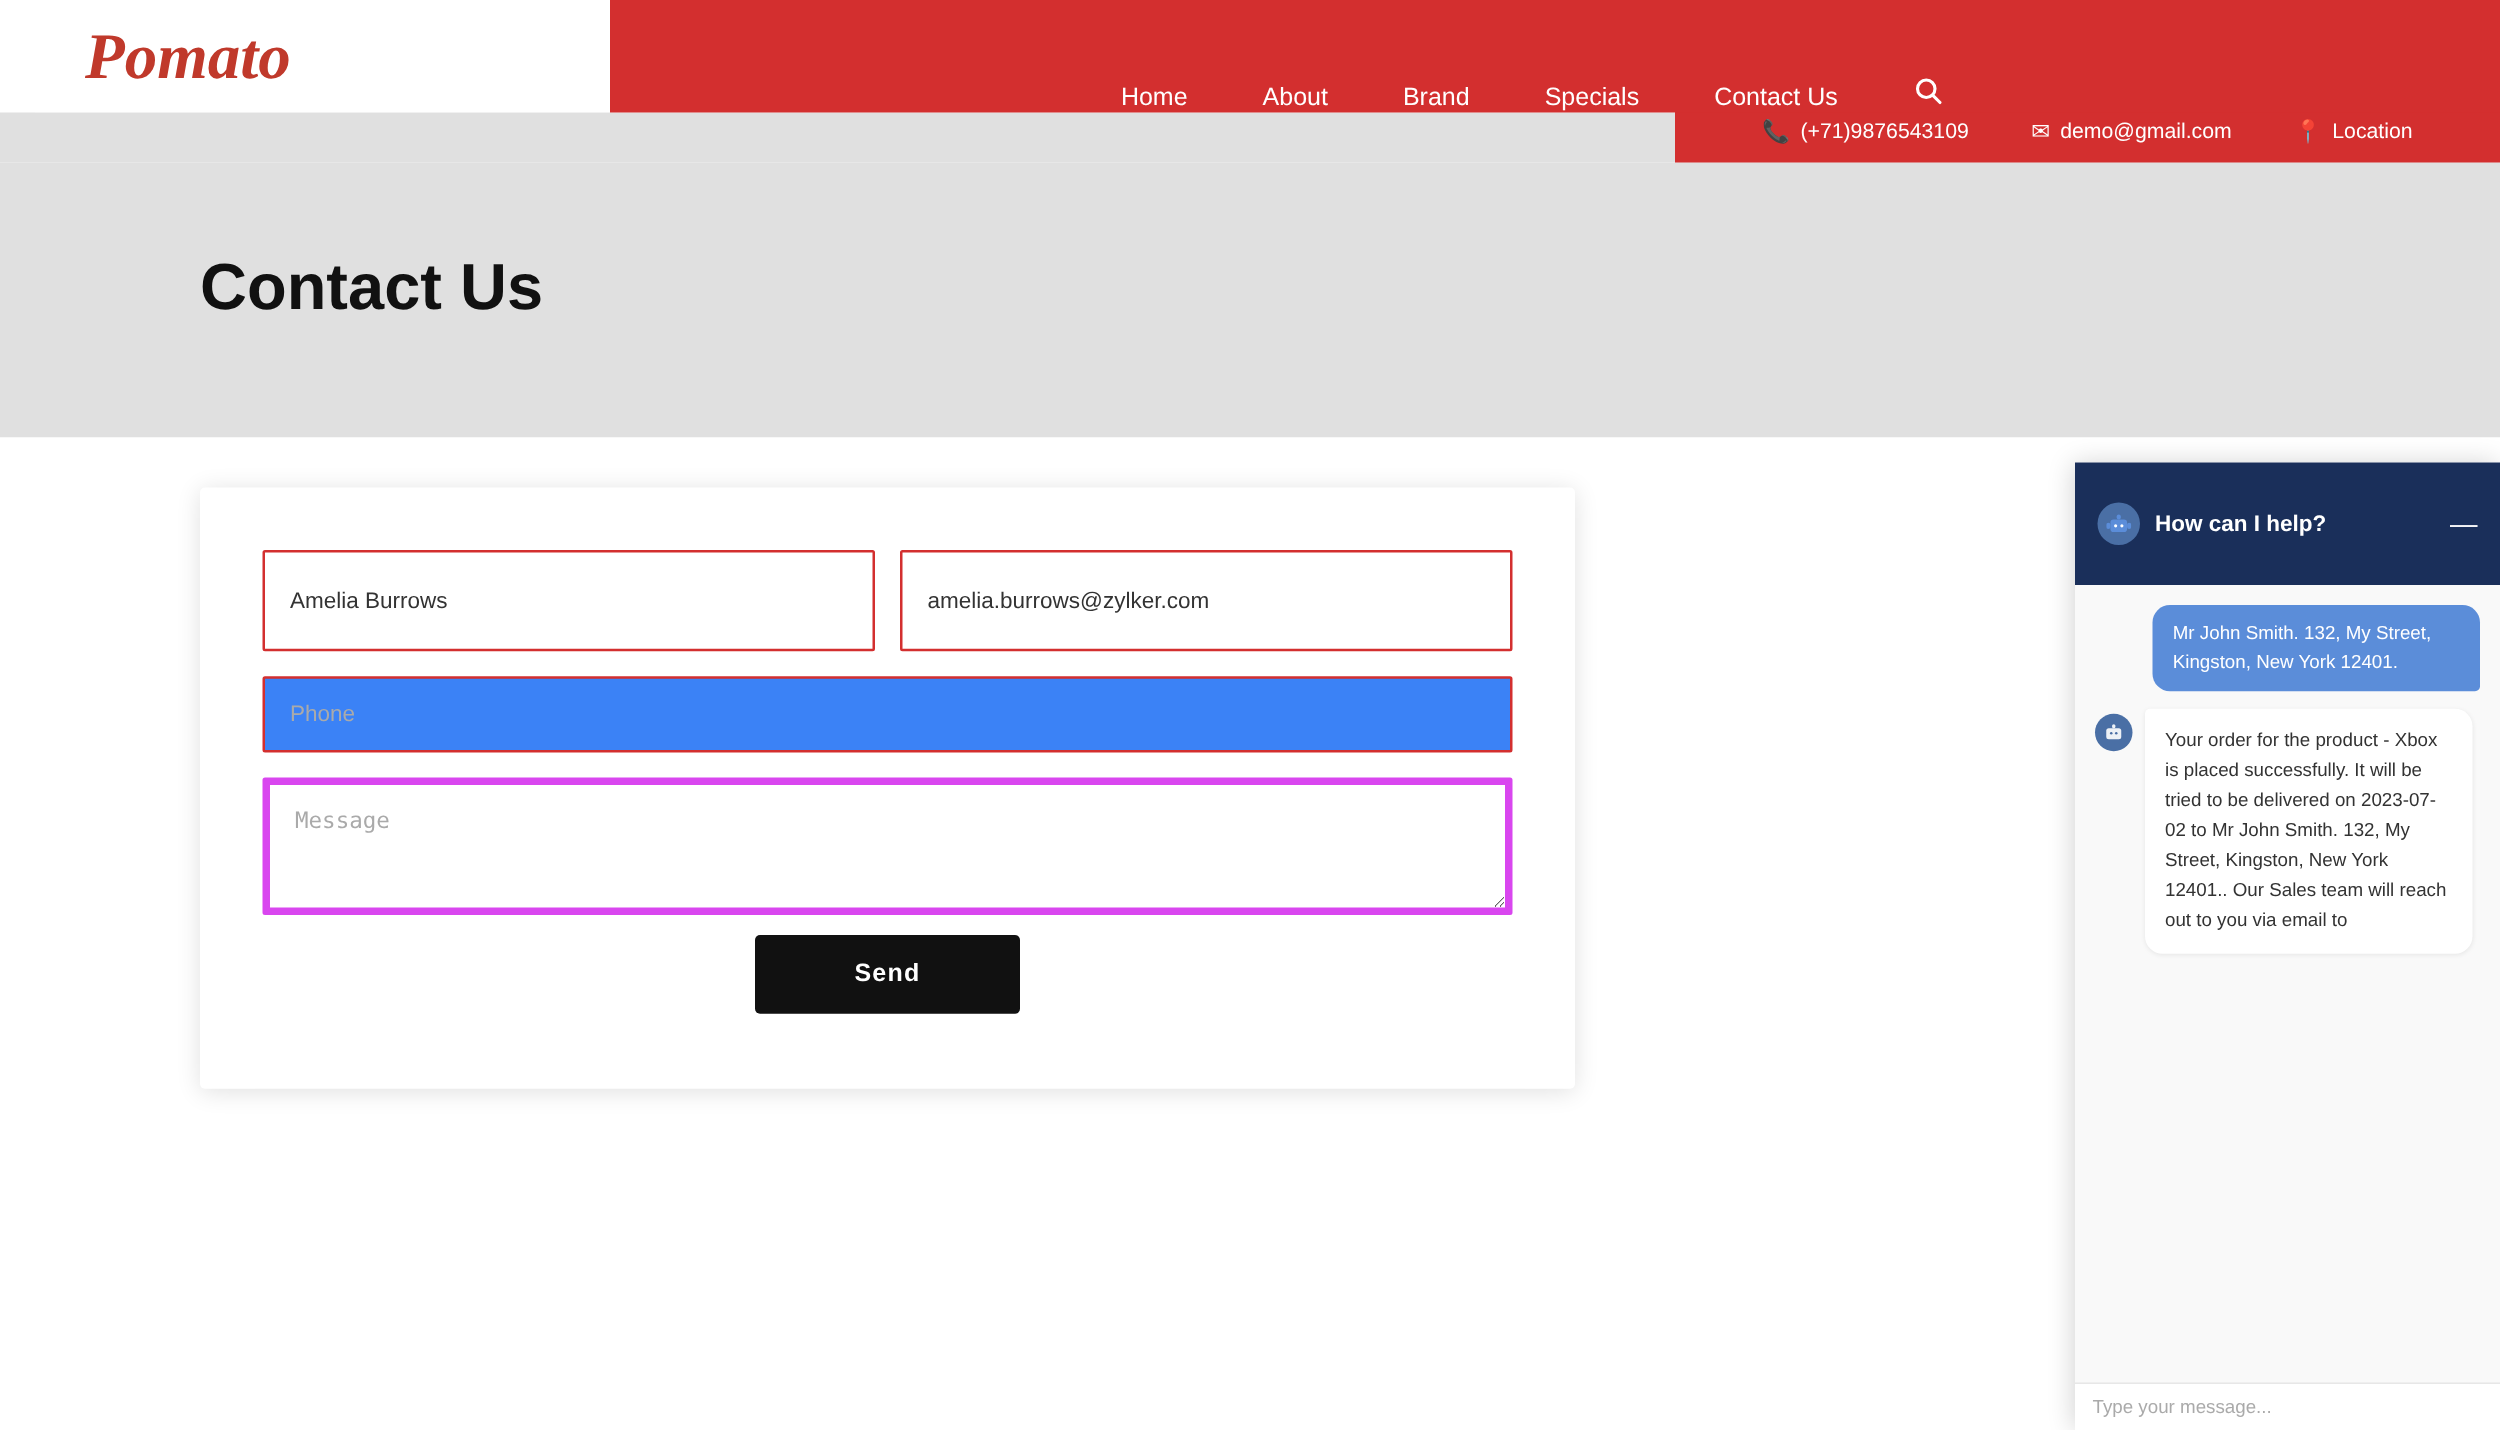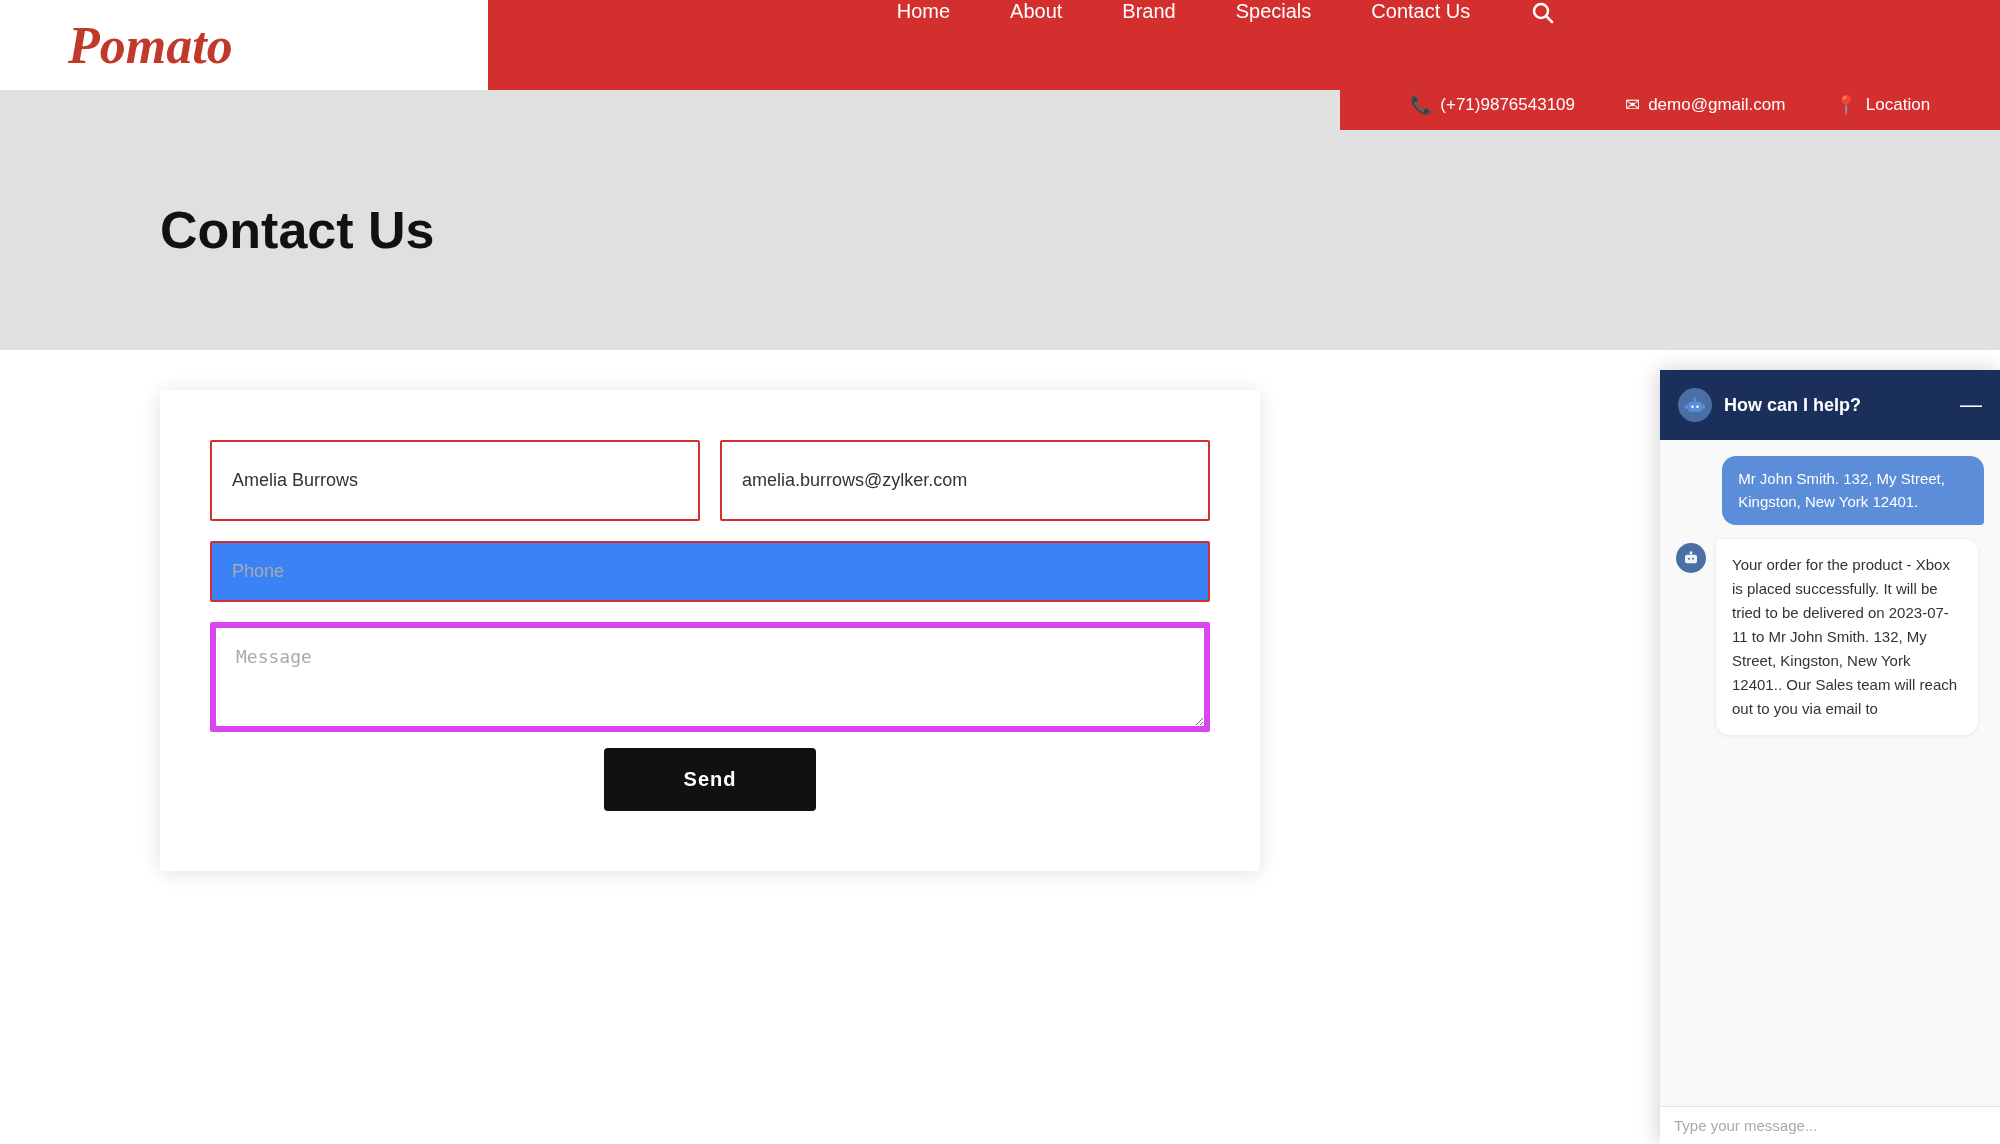--- a/index.html
+++ b/index.html
@@ -29,21 +29,21 @@
       font-family: Georgia, serif;
       font-style: italic;
       font-size: 52px;
       color: #c0392b;
       font-weight: bold;
     }
     .navbar-links {
       background: #d32f2f;
       flex: 1;
       display: flex;
-      align-items: flex-start;
+      align-items: flex-end;
       justify-content: center;
       gap: 60px;
       padding-right: 37px;
     }
     .nav-link {
       color: #fff;
       text-decoration: none;
       font-size: 20px;
       font-weight: 400;
     }
@@ -179,21 +179,21 @@
       display: flex;
       flex-direction: column;
       z-index: 100;
       top: 370px;
     }
     .chat-header {
       background: #1a2f5a;
       color: #fff;
       display: flex;
       align-items: center;
-      padding: 18px 18px;
+      padding: 32px 18px;
       gap: 16px;
       justify-content: space-between;
     }
     .chat-header-left {
       display: flex;
       align-items: center;
       gap: 12px;
     }
     .chat-bot-icon {
       background: #4a6fa5;
@@ -358,19 +358,19 @@
     <div class="chat-bubble-user">Mr John Smith. 132, My Street, Kingston, New York 12401.</div>
     <div class="chat-bubble-bot-wrap">
       <div class="chat-bot-avatar">
         <svg width="16" height="16" viewBox="0 0 24 24" fill="#fff">
           <rect x="3" y="7" width="18" height="13" rx="3" fill="#fff" opacity="0.9"></rect>
           <circle cx="9" cy="13" r="1.5" fill="#4a6fa5"></circle>
           <circle cx="15" cy="13" r="1.5" fill="#4a6fa5"></circle>
           <rect x="10" y="2" width="4" height="5" rx="2" fill="#fff" opacity="0.9"></rect>
         </svg>
       </div>
-      <div class="chat-bubble-bot">Your order for the product - Xbox is placed successfully. It will be tried to be delivered on 2023-07-11 to Mr John Smith. 132, My Street, Kingston, New York 12401.. Our Sales team will reach out to you via email to</div>
+      <div class="chat-bubble-bot">Your order for the product - Xbox is placed successfully. It will be tried to be delivered on 2023-07-02 to Mr John Smith. 132, My Street, Kingston, New York 12401.. Our Sales team will reach out to you via email to</div>
     </div>
   </div>
   <div class="chat-input-area">
     <input class="chat-input" type="text" placeholder="Type your message..." style="">
   </div>
 </div>
 
 </body></html>

